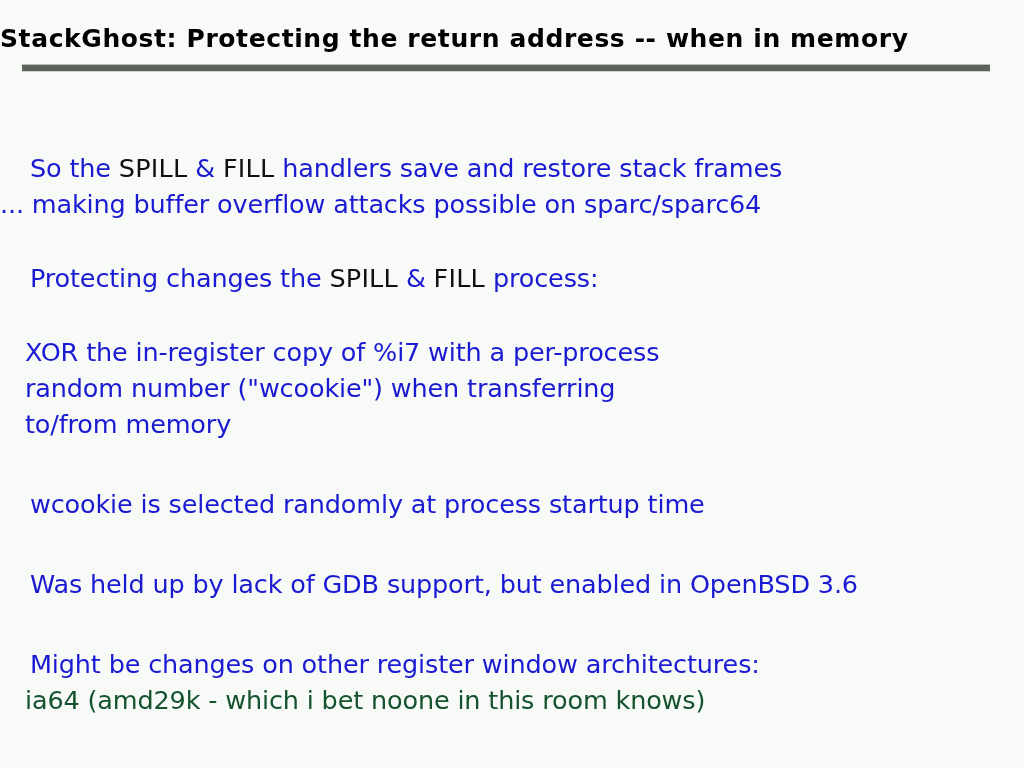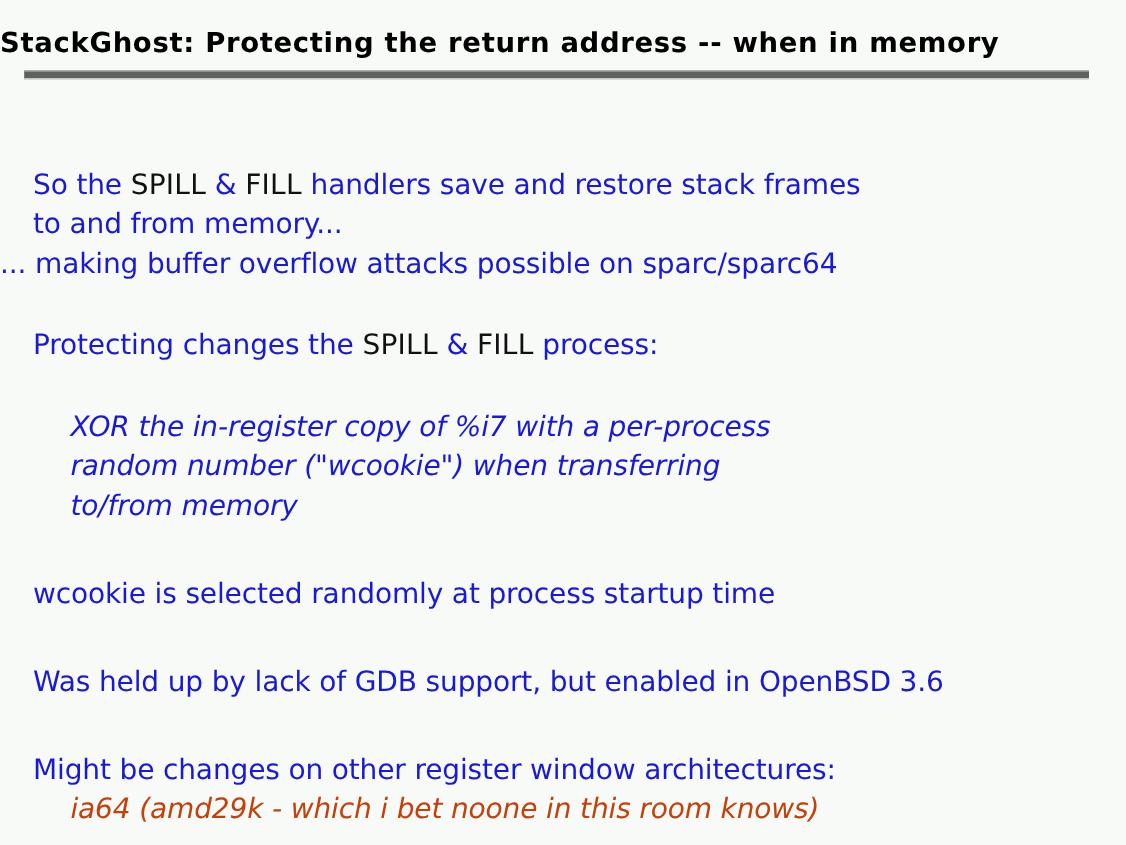--- a/index.html
+++ b/index.html
@@ -65,24 +65,24 @@
   }
 
   .line {
     font-family: "DejaVu Sans", "Liberation Sans", sans-serif;
     font-size: 25.5px;
     line-height: 36px;
     color: #1a1ad2;
     white-space: nowrap;
     letter-spacing: -0.15px;
   }
-  .line.blk { color: #c2410c; }
+  .line.blk { color: #14532d; }
 
   .ind0 { padding-left: 30px; }
-  .ind1 { padding-left: 64px; font-style: italic; }
+  .ind1 { padding-left: 25px; }
   .ind2 { }
 
   .kw {
     color: #111111;
     font-family: "DejaVu Sans", "Liberation Sans", sans-serif;
     letter-spacing: 0.2px;
   }
   .gap-md { height: 38px; }
   .gap-lg { height: 44px; }
 </style>
@@ -94,21 +94,20 @@
   <div class="title-block">
     <span class="slide-title">StackGhost: Protecting the return address -- when in memory</span>
   </div>
 
   <div class="title-rule"></div>
 
   <div class="body-area">
 
     <div class="line ind0"><span>So the </span><span class="kw">SPILL</span><span> &amp; </span><span class="kw">FILL</span><span> handlers save and restore stack frames</span></div>
 
-    <div class="line ind0">to and from memory...</div>
 
     <div class="line ind2">... making buffer overflow attacks possible on sparc/sparc64</div>
 
     <div class="gap-md"></div>
 
     <div class="line ind0"><span>Protecting changes the </span><span class="kw">SPILL</span><span> &amp; </span><span class="kw">FILL</span><span> process:</span></div>
 
     <div class="gap-md"></div>
 
     <div class="line ind1">XOR the in-register copy of %i7 with a per-process</div>

